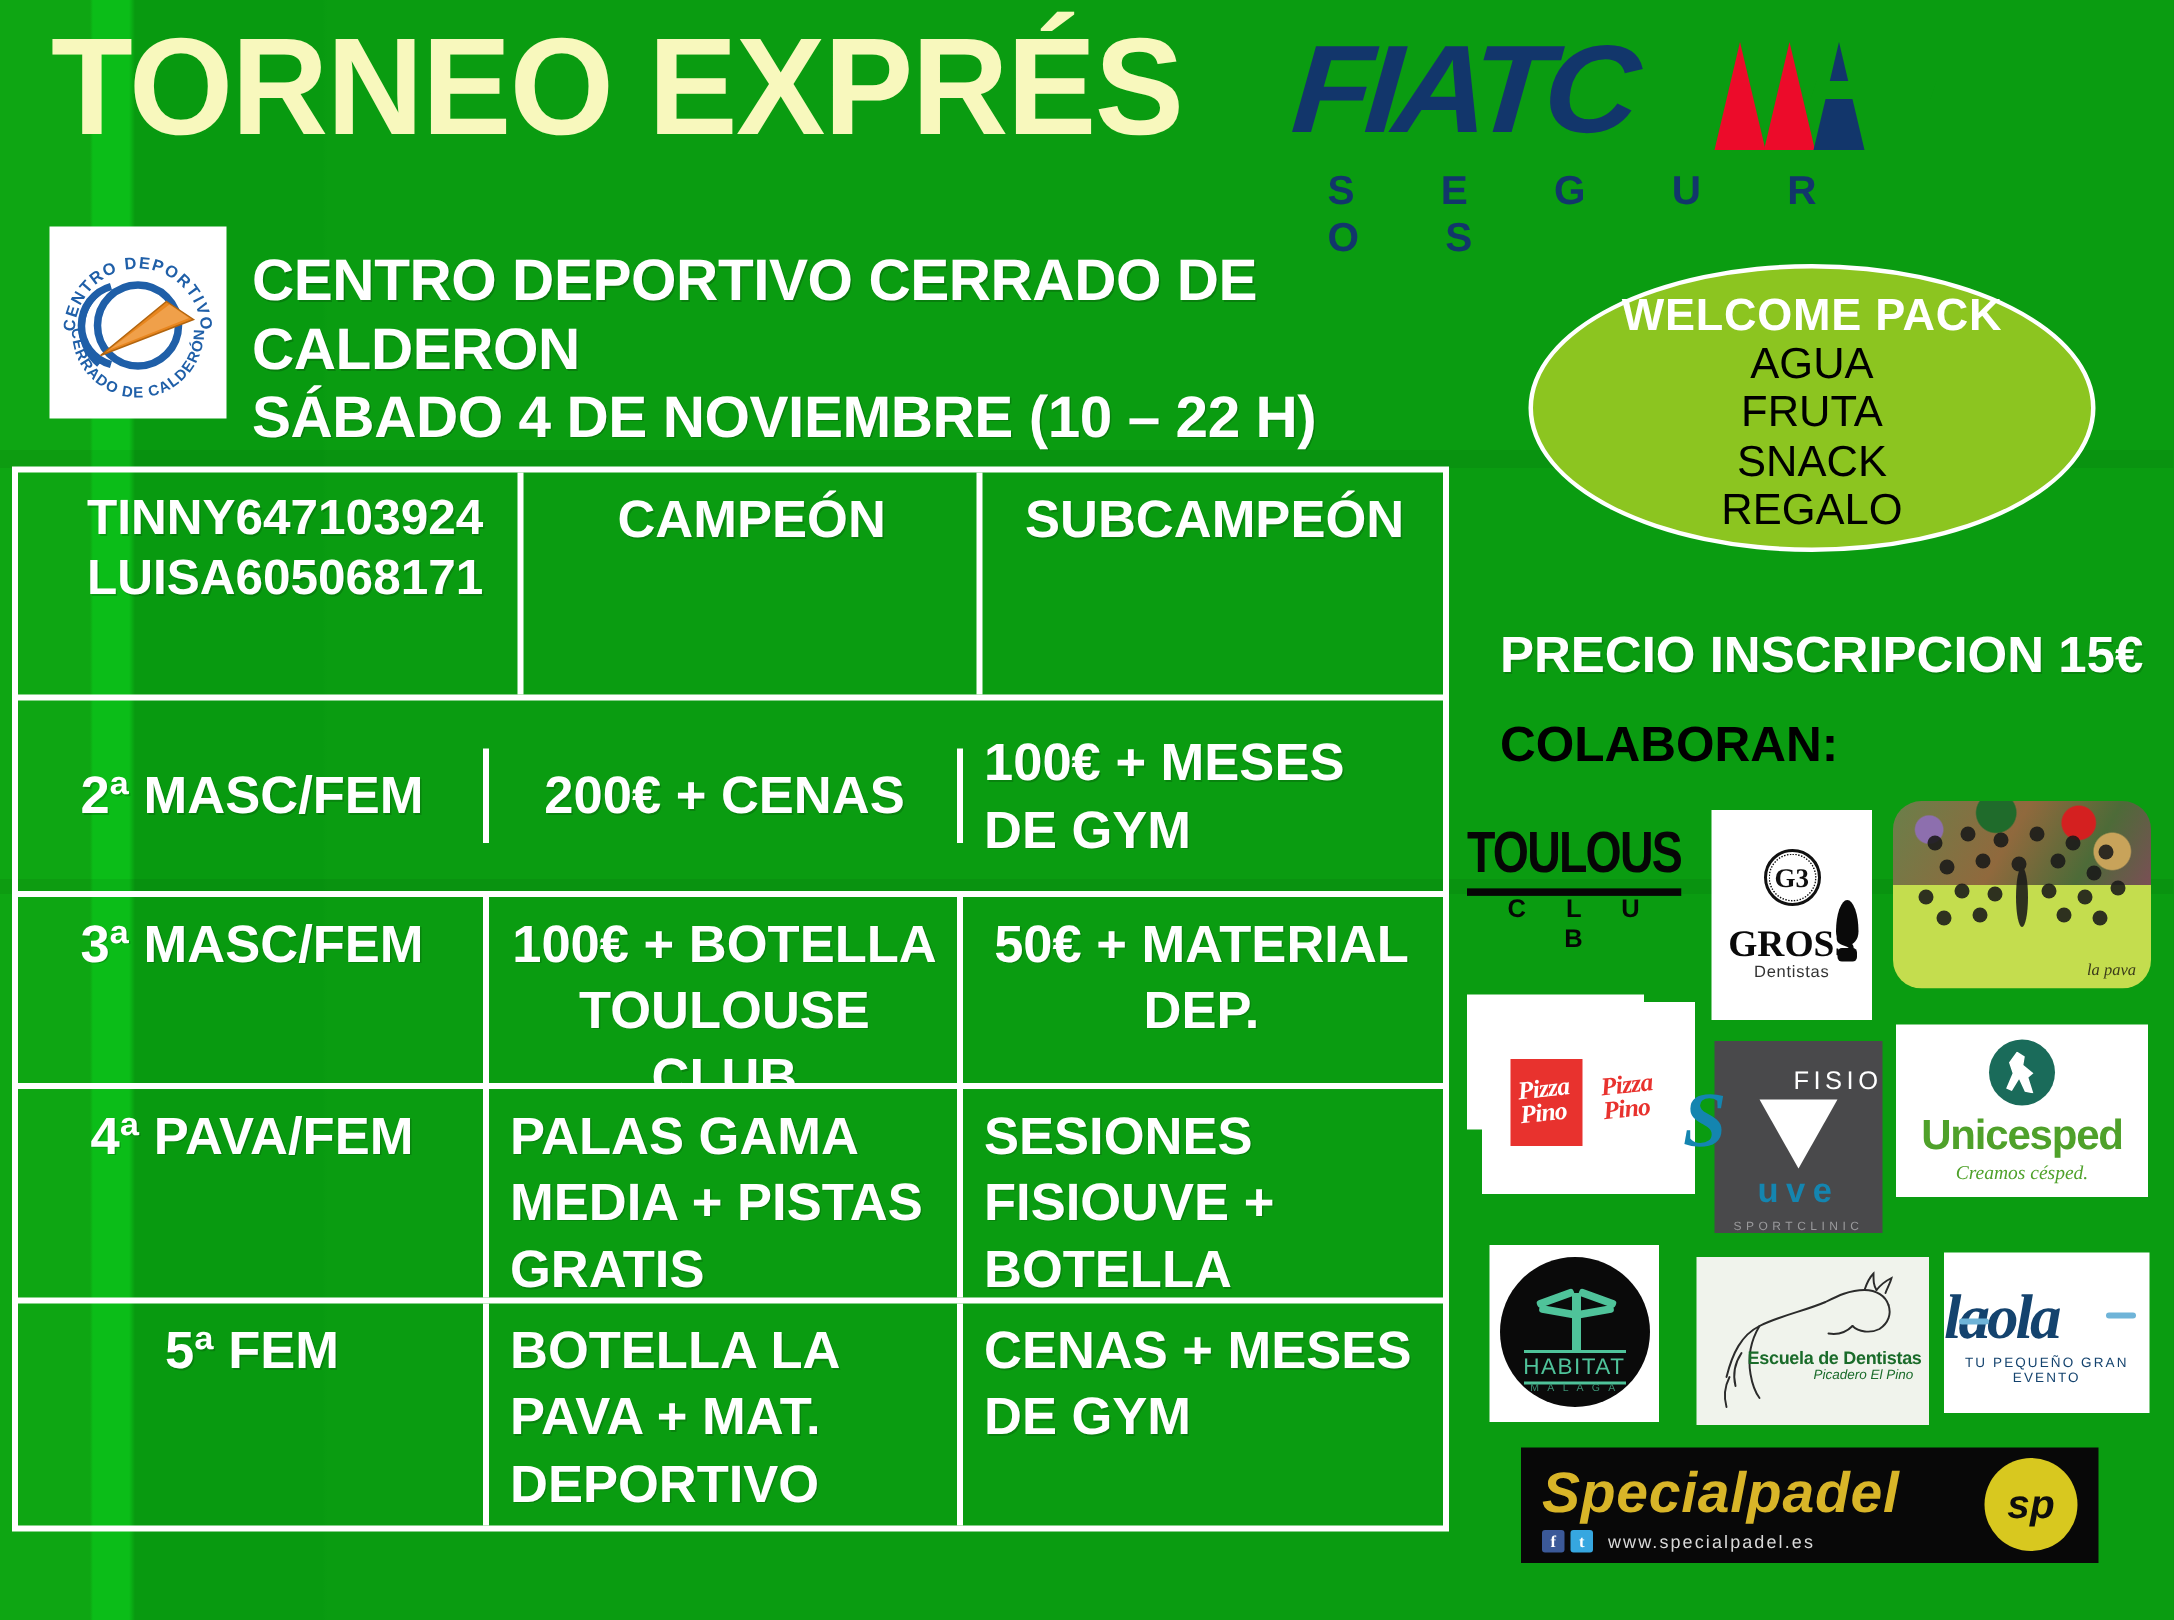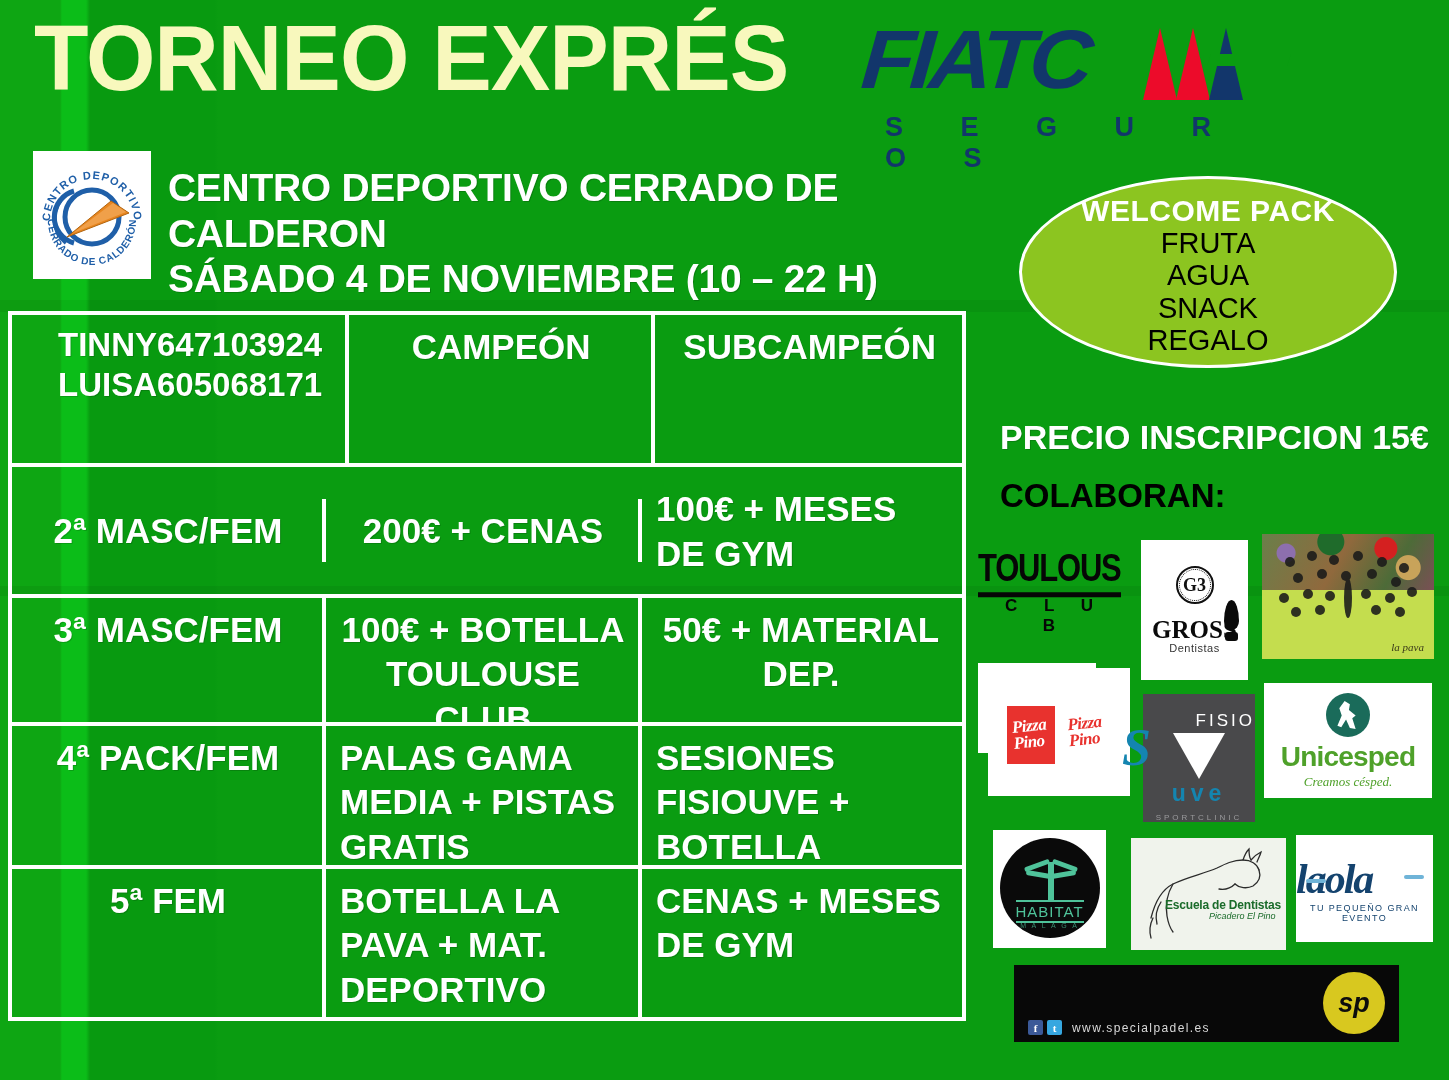--- a/index.html
+++ b/index.html
@@ -217,21 +217,21 @@
   }
   .gross-bang::after {
     content: ""; position: absolute; left: 1px; top: 32px;
     width: 13px; height: 9px; background: #0a0a0a; border-radius: 3px;
   }
   .gross-sub {
     font-size: 11px; color: #333; letter-spacing: 0.5px; margin-top: -2px;
   }
 
   
-  #sp-lapava { left: 1262px; top: 534px; width: 172px; height: 125px; }
+  #sp-lapava { left: 1262px; top: 534px; width: 172px; height: 125px; border-radius: 19px; }
   .lp-top {
     height: 56px;
     background:
       radial-gradient(circle at 14% 34%, #8d6fae 0 9px, transparent 10px),
       radial-gradient(circle at 72% 26%, #d42020 0 11px, transparent 12px),
       radial-gradient(circle at 85% 60%, #c8a35a 0 12px, transparent 13px),
       radial-gradient(circle at 40% 14%, #1f6b2b 0 13px, transparent 14px),
       linear-gradient(120deg, #6a7f4a, #90693d 45%, #4d6b38 75%, #7a4f55);
   }
   .lp-bot { height: 69px; background: #c4dd4e; }
@@ -456,38 +456,38 @@
       <div class="pcell c3">100€ + MESES DE GYM</div>
     </div>
 
     <div class="prow r-3">
       <div class="pcell c1 center">3ª MASC/FEM</div>
       <div class="pcell c2 center">100€ + BOTELLA TOULOUSE CLUB</div>
       <div class="pcell c3 center">50€ + MATERIAL DEP.</div>
     </div>
 
     <div class="prow r-4">
-      <div class="pcell c1 center">4ª PACK/FEM</div>
+      <div class="pcell c1 center">4ª PAVA/FEM</div>
       <div class="pcell c2">PALAS GAMA MEDIA  + PISTAS GRATIS</div>
       <div class="pcell c3">SESIONES FISIOUVE + BOTELLA HABITAT</div>
     </div>
 
     <div class="prow r-5">
       <div class="pcell c1 center">5ª FEM</div>
       <div class="pcell c2">BOTELLA LA PAVA + MAT. DEPORTIVO</div>
       <div class="pcell c3">CENAS + MESES DE GYM</div>
     </div>
 
   </div>
 
 
   <div class="oval">
     <div class="wp-title">WELCOME PACK</div>
+    <div class="wp-item">AGUA</div>
     <div class="wp-item">FRUTA</div>
-    <div class="wp-item">AGUA</div>
     <div class="wp-item">SNACK</div>
     <div class="wp-item">REGALO</div>
   </div>
 
   <div class="price">PRECIO INSCRIPCION 15€</div>
   <div class="collab">COLABORAN:</div>
 
   <div class="sponsor" id="sp-toulouse">
     <div class="tl-word">TOULOUSE</div>
     <div class="tl-club">C  L  U  B</div>
@@ -587,20 +587,21 @@
   </div>
 
   <div class="sponsor sp-white" id="sp-laola">
     <div class="la-swoosh la-s1"></div>
     <div class="la-swoosh la-s2"></div>
     <div class="la-word">laola</div>
     <div class="la-sub">TU PEQUEÑO GRAN EVENTO</div>
   </div>
 
   <div class="sponsor" id="sp-special">
+    <div class="sp-word">Specialpadel</div>
     <div class="sp-ball">
       <span>sp</span>
     </div>
     <div class="sp-fb">f</div>
     <div class="sp-tw">t</div>
     <div class="sp-url">www.specialpadel.es</div>
   </div>
 
 </div>
 

